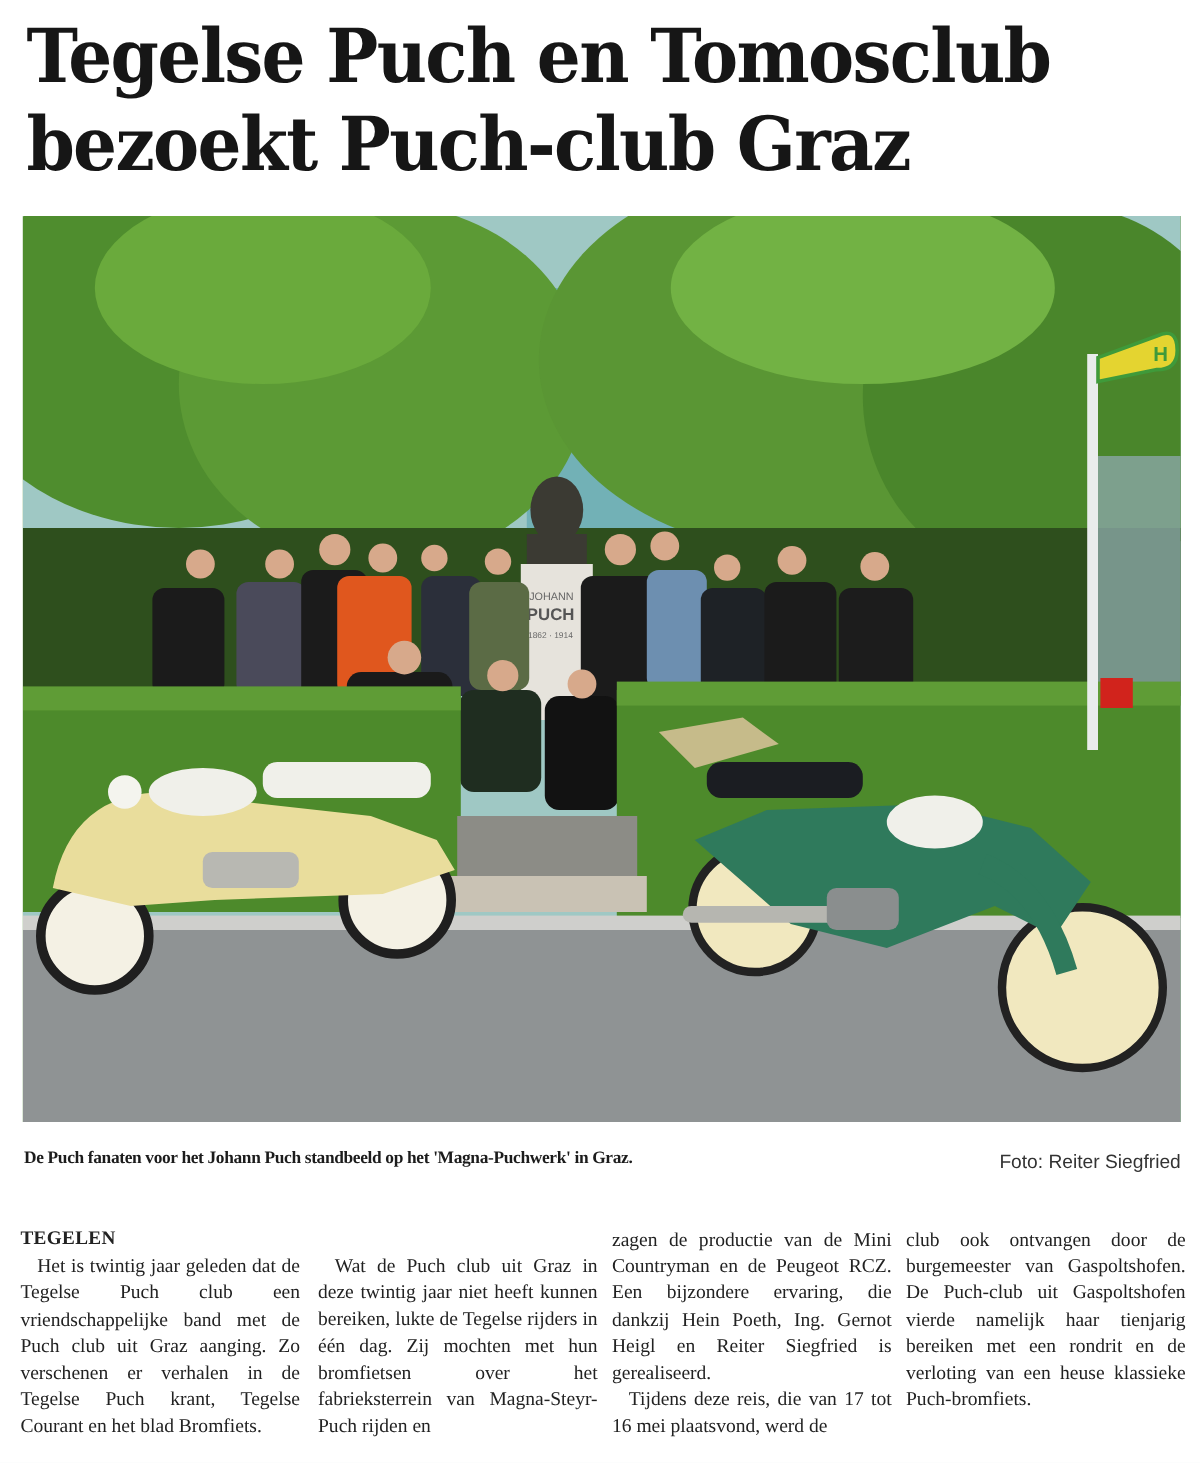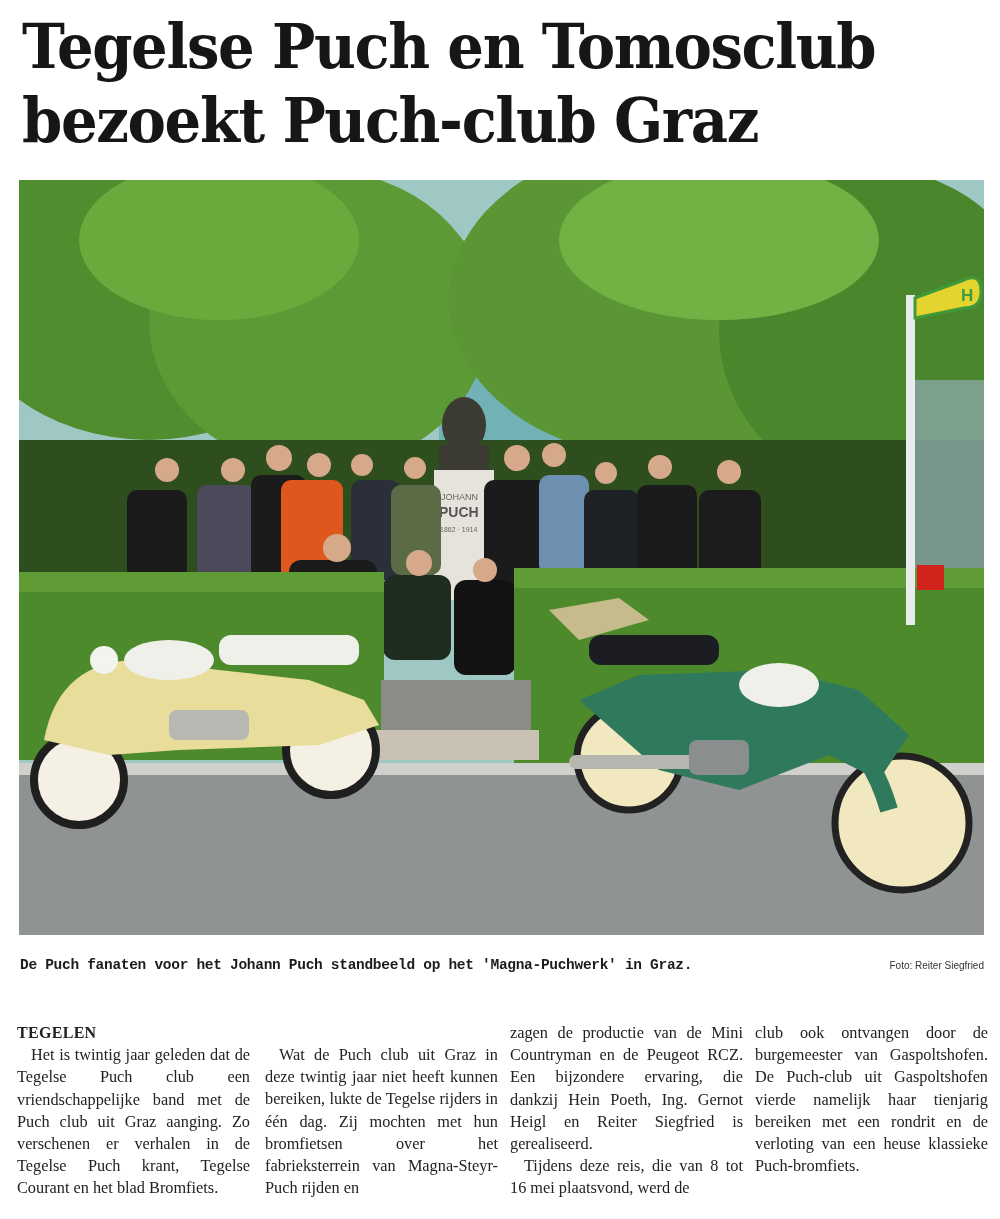--- a/index.html
+++ b/index.html
@@ -1,21 +1,21 @@
 <!DOCTYPE html>
 <html><head>
 <meta charset="utf-8">
 <style>
   html, body { margin:0; padding:0; background:#fff; }
   body { width:1000px; height:1219px; position:relative; overflow:hidden; font-family:"Liberation Serif", serif; color:#1a1a1a; }
   .headline { position:absolute; left:22px; top:10px; width:960px; font-family:"DejaVu Serif","Liberation Serif",serif; font-weight:bold; font-size:62px; line-height:74px; letter-spacing:-1.5px; color:#161616; margin:0; transform:scaleX(0.93); transform-origin:left top; }
   .photo { position:absolute; left:19px; top:180px; width:965px; height:755px; overflow:hidden; background:#6a9a4a; }
   .photo svg { display:block; }
-  .caption { position:absolute; left:20px; top:957px; font-family:Liberation Mono, monospace; font-weight:bold; font-size:14.5px; color:#1c1c1c; letter-spacing:-0.3px; }
-  .credit { position:absolute; right:16px; top:960px; font-family:"Liberation Sans",sans-serif; font-size:10px; color:#333; }
+  .caption { position:absolute; left:20px; top:957px; font-family:Liberation Serif, serif; font-weight:bold; font-size:14.5px; color:#1c1c1c; letter-spacing:-0.3px; }
+  .credit { position:absolute; right:16px; top:960px; font-family:"Liberation Sans",sans-serif; font-size:16px; color:#333; }
   .columns { position:absolute; left:17px; top:1022px; width:970px; height:195px; }
   .col { position:absolute; top:0; width:233px; font-size:16.3px; line-height:22.2px; text-align:justify; color:#222; }
   .col p { margin:0; }
   .col .indent { text-indent:14px; }
   .dateline { font-weight:bold; font-size:16px; letter-spacing:0.3px; display:block; }
   .col1 { left:0; }
   .col2 { left:248px; top:22px; }
   .col3 { left:493px;font-family:Liberation Serif, serif; }
   .col4 { left:738px; }
 </style>
@@ -127,18 +127,18 @@
 <div class="columns">
   <div class="col col1">
     <span class="dateline">TEGELEN</span>
     <p class="indent">Het is twintig jaar geleden dat de Tegelse Puch club een vriendschappelijke band met de Puch club uit Graz aanging. Zo verschenen er verhalen in de Tegelse Puch krant, Tegelse Courant en het blad Bromfiets.</p>
   </div>
   <div class="col col2">
     <p class="indent">Wat de Puch club uit Graz in deze twintig jaar niet heeft kunnen bereiken, lukte de Tegelse rijders in één dag. Zij mochten met hun bromfietsen over het fabrieksterrein van Magna-Steyr-Puch rijden en</p>
   </div>
   <div class="col col3">
     <p>zagen de productie van de Mini Countryman en de Peugeot RCZ. Een bijzondere ervaring, die dankzij Hein Poeth, Ing. Gernot Heigl en Reiter Siegfried is gerealiseerd.</p>
-    <p class="indent">Tijdens deze reis, die van 8 tot 16 mei plaatsvond, werd de</p>
+    <p class="indent">Tijdens deze reis, die van 17 tot 16 mei plaatsvond, werd de</p>
   </div>
   <div class="col col4">
     <p>club ook ontvangen door de burgemeester van Gaspoltshofen. De Puch-club uit Gaspoltshofen vierde namelijk haar tienjarig bereiken met een rondrit en de verloting van een heuse klassieke Puch-bromfiets.</p>
   </div>
 </div>
 
 </body></html>

